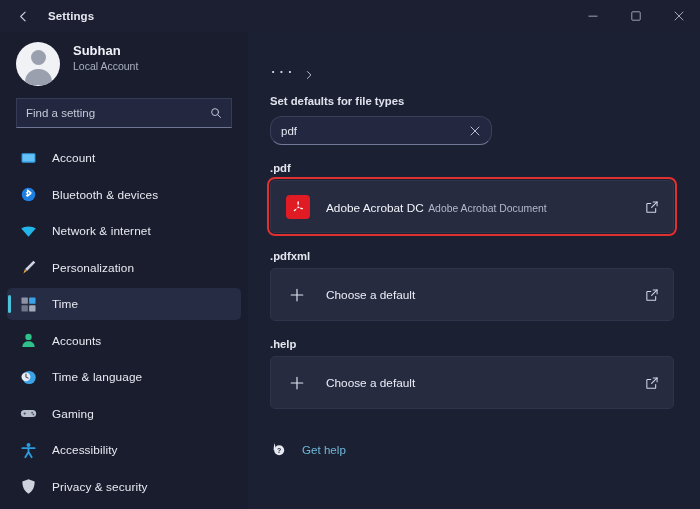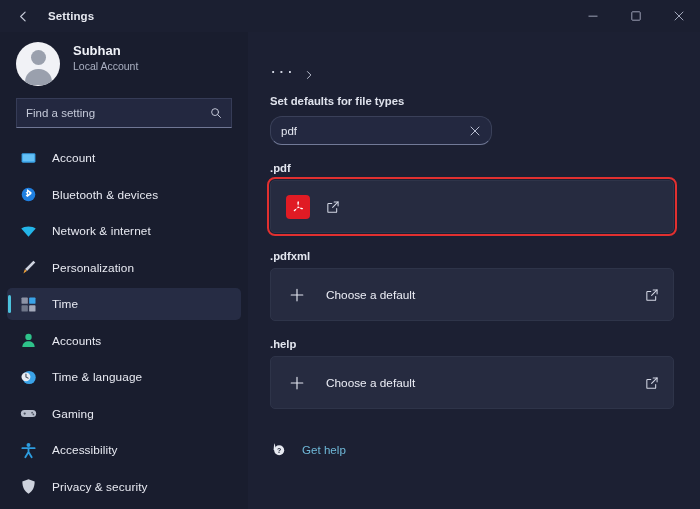--- a/index.html
+++ b/index.html
@@ -373,20 +373,24 @@
         </span>
       </div>
 
       <div class="ext-label">.pdf</div>
       <div class="card highlighted">
         <span class="app-icon">
           <svg viewBox="0 0 16 16">
             <path d="M8.1 2.3 c1.1 0 1 1.6 .5 3.2 -.5 1.7 -1.6 4 -2.5 5.2 -.9 1.2 -1.9 1.9 -2.3 1.4 -.5 -.6 .6 -1.6 2.3 -2.3 1.8 -.7 4.6 -1.2 6.1 -.8 1.1 .3 1.2 1.1 .4 1.3 -1 .3 -2.6 -.6 -3.7 -2 -1 -1.3 -1.6 -3.2 -1.5 -4.5 .1 -1 .4 -1.5 .7 -1.5 z" fill="#ffffff"></path>
           </svg>
         </span>
+        <span class="card-texts">
+          <span class="card-title">Adobe Acrobat DC</span>
+          <span class="card-sub">Adobe Acrobat Document</span>
+        </span>
         <span class="open-icon">
           <svg viewBox="0 0 16 16" fill="none" stroke="currentColor" stroke-width="1.2" stroke-linecap="round" stroke-linejoin="round">
             <path d="M9.3 2.2 L13.8 2.2 L13.8 6.7"></path>
             <path d="M13.8 2.2 L7.6 8.4"></path>
             <path d="M12.2 9.6 L12.2 13.3 A0.8 0.8 0 0 1 11.4 14.1 L2.9 14.1 A0.8 0.8 0 0 1 2.1 13.3 L2.1 4.8 A0.8 0.8 0 0 1 2.9 4 L6.6 4"></path>
           </svg>
         </span>
       </div>
 
       <div class="ext-label">.pdfxml</div>

